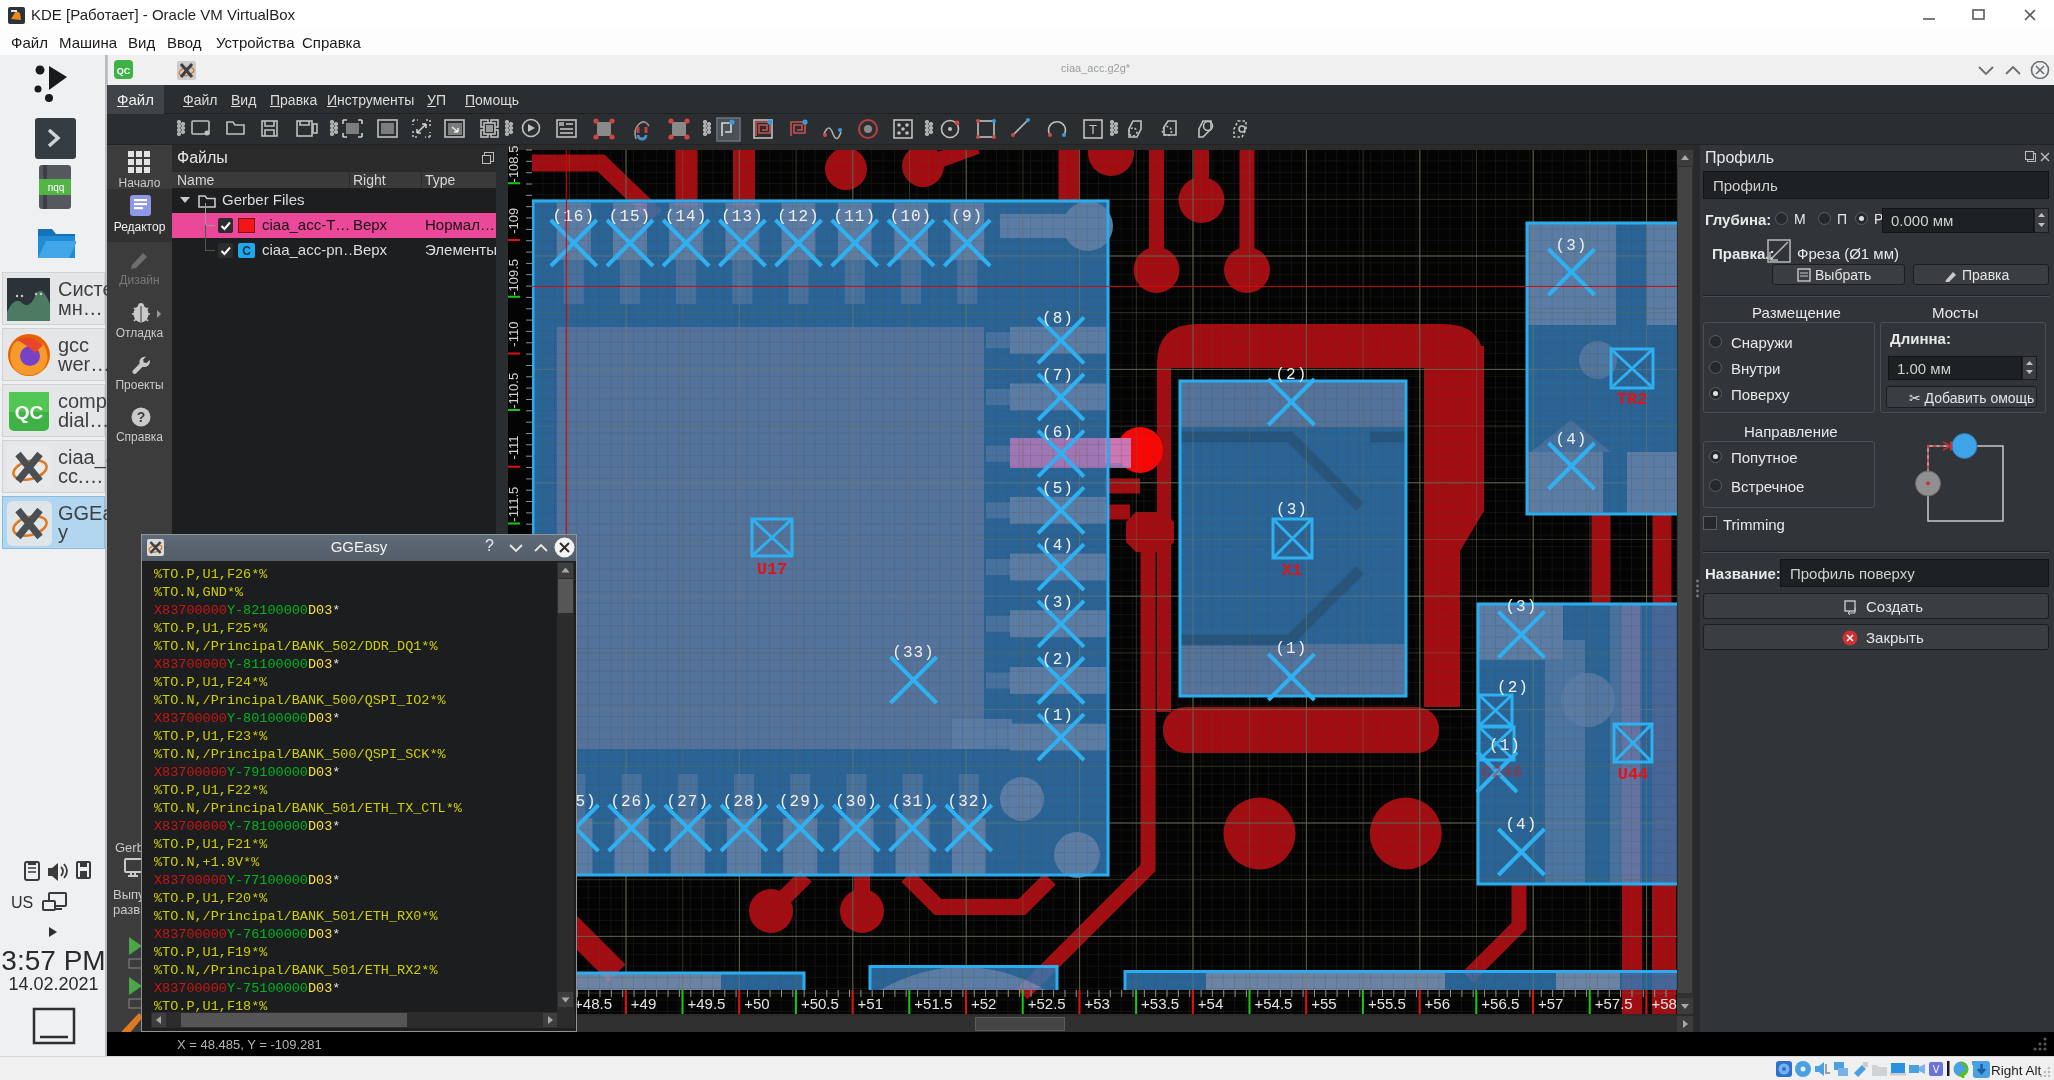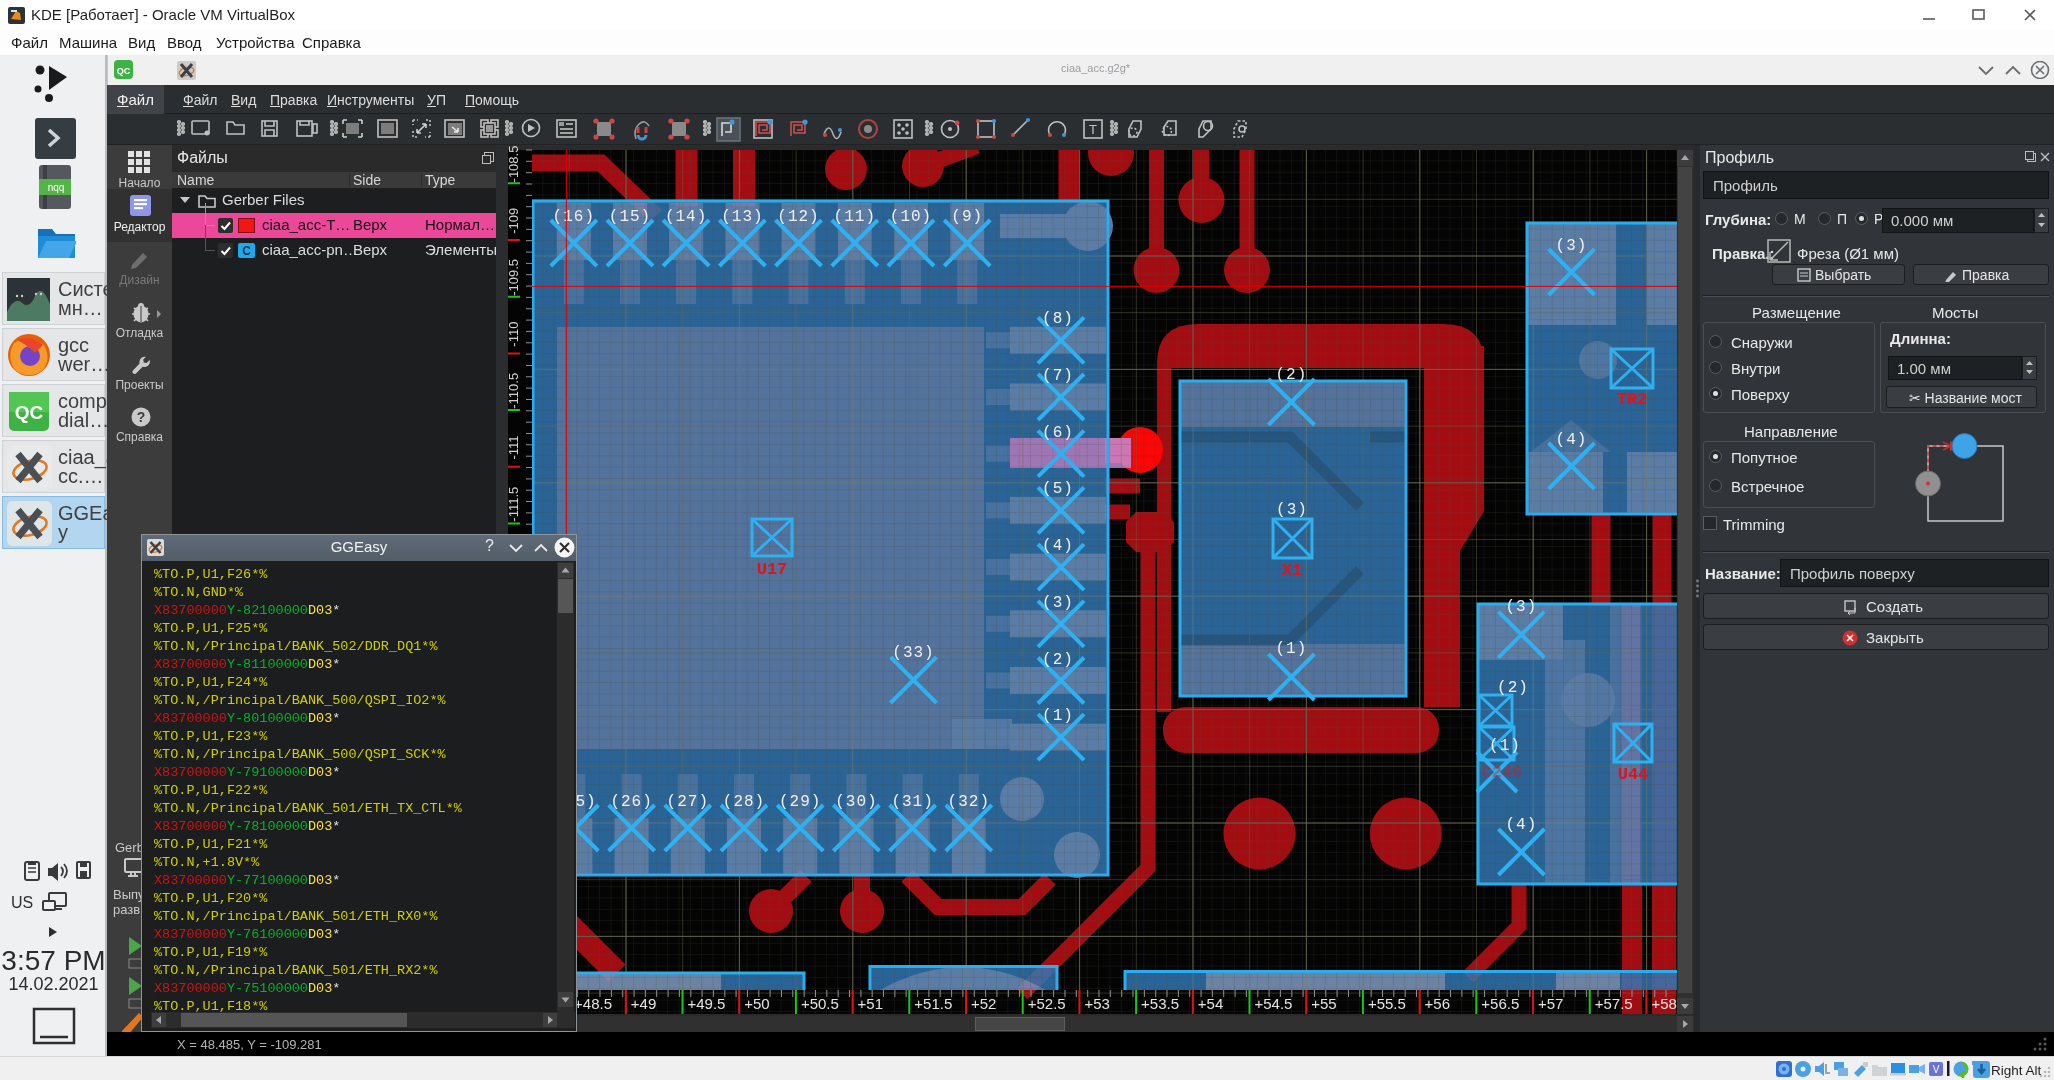--- a/index.html
+++ b/index.html
@@ -411,21 +411,21 @@
 <div class="abs" id="files">
  <div id="fhead">
         <span class="abs" style="left:5px;top:4px">Файлы</span>
   <svg class="abs" style="left:310px;top:7px" width="12" height="12">
           <rect x="2.5" y="0.5" width="9" height="9" fill="none" stroke="#bdbdbd"></rect>
           <rect x="0.5" y="3.5" width="8" height="8" fill="#2a2a2a" stroke="#bdbdbd"></rect>
         </svg>
  </div>
  <div id="fcols">
         <span class="abs" style="left:5px;top:0">Name</span>
-        <span class="abs" style="left:181px;top:0">Side</span>
+        <span class="abs" style="left:181px;top:0">Right</span>
         <span class="abs" style="left:253px;top:0">Type</span>
   <div class="abs" style="left:177px;top:1px;width:1px;height:14px;background:#2a2a2a"></div>
   <div class="abs" style="left:249px;top:1px;width:1px;height:14px;background:#2a2a2a"></div>
  </div>
  <div class="frow" style="top:43px">
   <svg class="abs" style="left:8px;top:8px" width="10" height="8">
           <path d="M0 1 L10 1 L5 7 Z" fill="#c9c9c9"></path>
         </svg>
   <svg class="abs" style="left:26px;top:5px" width="18" height="15">
           <path d="M1 3 h6 l2 2.5 h8 v8.5 h-16 Z" fill="none" stroke="#c9c9c9" stroke-width="1.6"></path>
@@ -535,21 +535,21 @@
  <div class="grp" style="left:180px;top:177px;width:166px;height:91px"></div>
  <span class="abs bold" style="left:190px;top:185px;font-size:15px">Длинна:</span>
  <div class="in" style="left:188px;top:211px;width:134px;height:24px;font-size:15px">
         <span class="abs" style="left:8px;top:3px">1.00 мм</span>
       </div>
  <div class="abs" style="left:322px;top:211px;width:15px;height:24px;background:#3a3e43;border:1px solid #1b1d1f"><svg width="13" height="22">
           <path d="M3 8 l3.5-4 l3.5 4 Z" fill="#c0c0c0"></path>
           <path d="M3 13 l3.5 4 l3.5-4 Z" fill="#c0c0c0"></path>
         </svg></div>
  <div class="btn" style="left:186px;top:241px;width:151px;height:22px;font-size:14px">
-        <span class="abs" style="left:22px;top:3px">✂ Название мост</span>
+        <span class="abs" style="left:22px;top:3px">✂ Добавить омощь</span>
       </div>
  <span class="abs" style="left:44px;top:278px;font-size:15px">Направление</span>
  <div class="grp" style="left:3px;top:296px;width:172px;height:67px"></div>
  <div class="radio on" style="left:9px;top:305px"></div>
       <span class="abs" style="left:31px;top:304px;font-size:15px">Попутное</span>
  <div class="radio" style="left:9px;top:334px"></div>
       <span class="abs" style="left:31px;top:333px;font-size:15px">Встречное</span>
  <svg class="abs" style="left:210px;top:285px" width="110" height="95">
   <rect x="18" y="16" width="75" height="75" fill="none" stroke="#c8c8c8" stroke-width="1.5"></rect>
   <path d="M18 53.5 L18 16 L44 16" fill="none" stroke="#d03030" stroke-width="1.5" stroke-dasharray="4 3"></path>

